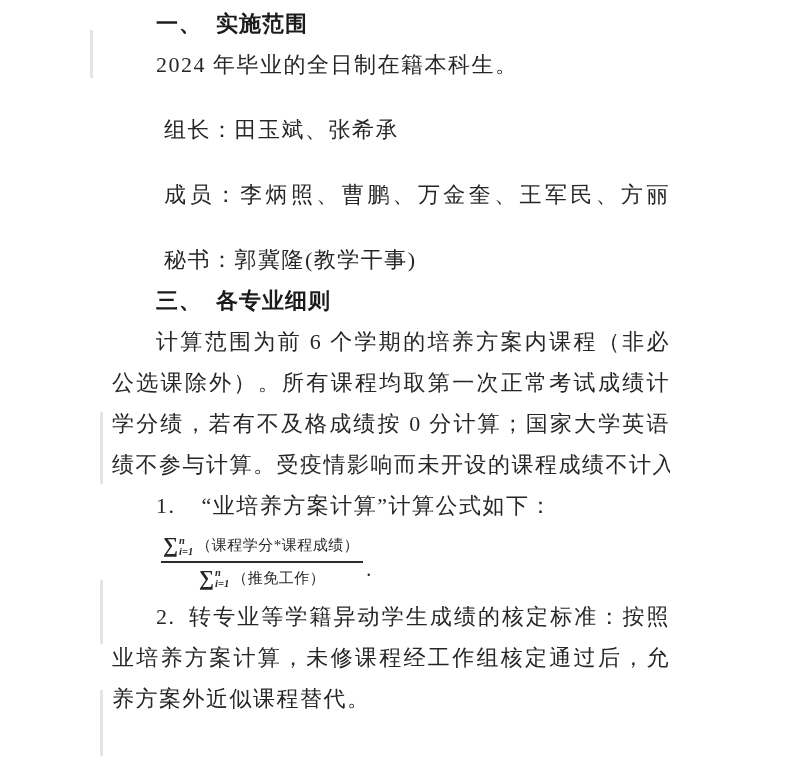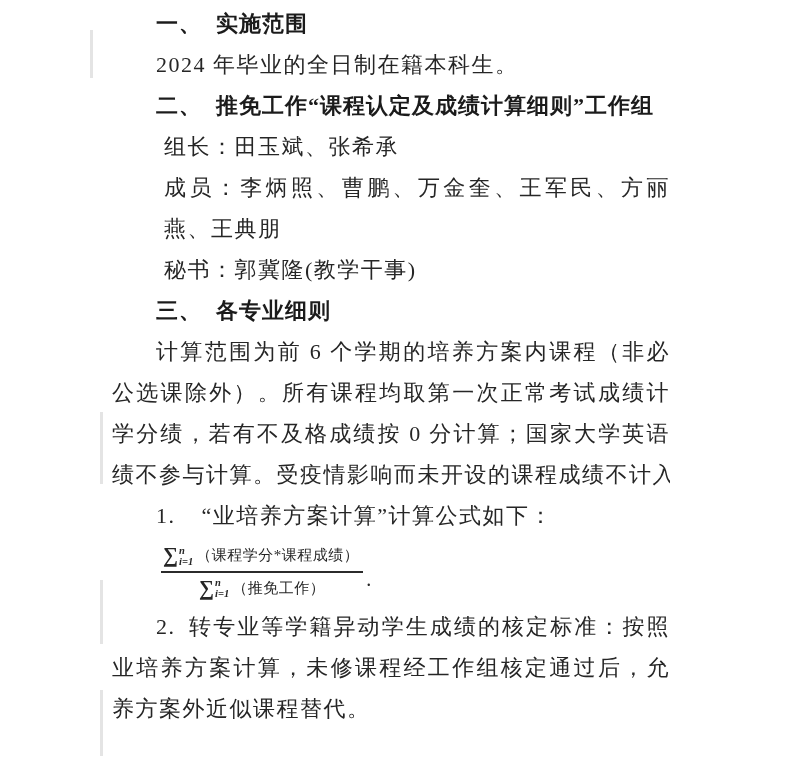--- a/index.html
+++ b/index.html
@@ -30,21 +30,21 @@
     letter-spacing: 1.5px;
     overflow: hidden;
     white-space: nowrap;
   }
   .line.just {
     white-space: normal;
     text-align: justify;
     text-align-last: justify;
   }
   .indent { padding-left: 44px; box-sizing: border-box; }
-  .indent2 { padding-left: 52px; box-sizing: border-box; }
+  .indent2 { padding-left: 52px; box-sizing: border-box; margin-top: 24px; }
   .heading {
     font-weight: bold;
     color: #1b1b1b;
     letter-spacing: 1px;
   }
   .heading .hnum { margin-right: 14px; }
   .item-num-1 { margin-right: 26px; }
   .item-num-2 { margin-right: 13px; }
   
   .formula-row {
@@ -120,27 +120,23 @@
   <div class="artifact a4"></div>
 
   <div class="doc">
 
     <div class="line heading indent">
       <span class="hnum">一、</span><span>实施范围</span>
     </div>
 
     <div class="line indent">2024 年毕业的全日制在籍本科生。</div>
 
-    <div class="line heading indent">
-      <span class="hnum">二、</span><span>推免工作“课程认定及成绩计算细则”工作组</span>
-    </div>
 
     <div class="line indent2">组长：田玉斌、张希承</div>
     <div class="line just indent2">成员：李炳照、曹鹏、万金奎、王军民、方丽萍、姜海</div>
-    <div class="line indent2">燕、王典朋</div>
     <div class="line indent2">秘书：郭冀隆(教学干事)</div>
 
     <div class="line heading indent">
       <span class="hnum">三、</span><span>各专业细则</span>
     </div>
 
     <div class="line just indent">计算范围为前 6 个学期的培养方案内课程（非必修的校</div>
     <div class="line just">公选课除外）。所有课程均取第一次正常考试成绩计算平均</div>
     <div class="line just">学分绩，若有不及格成绩按 0 分计算；国家大学英语四级成</div>
     <div class="line">绩不参与计算。受疫情影响而未开设的课程成绩不计入。</div>

